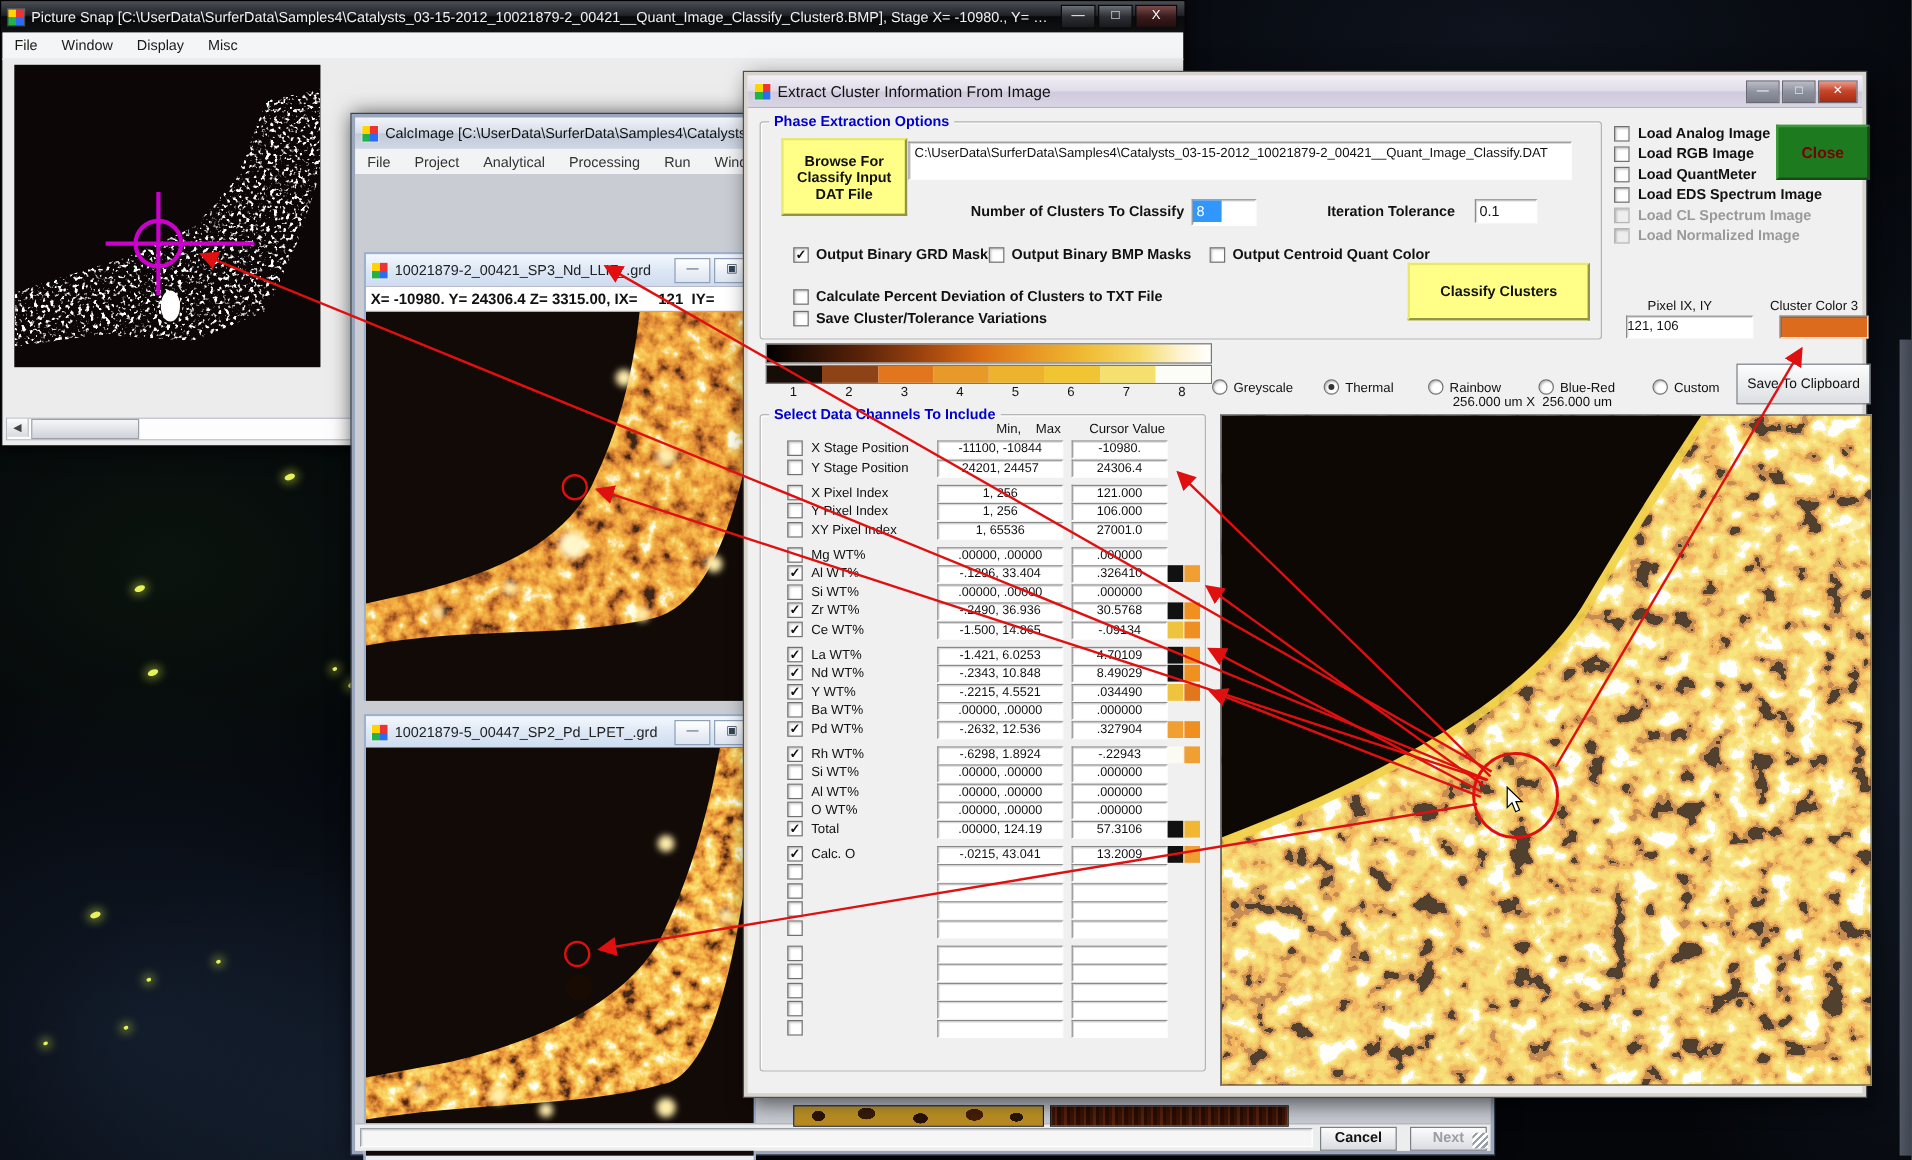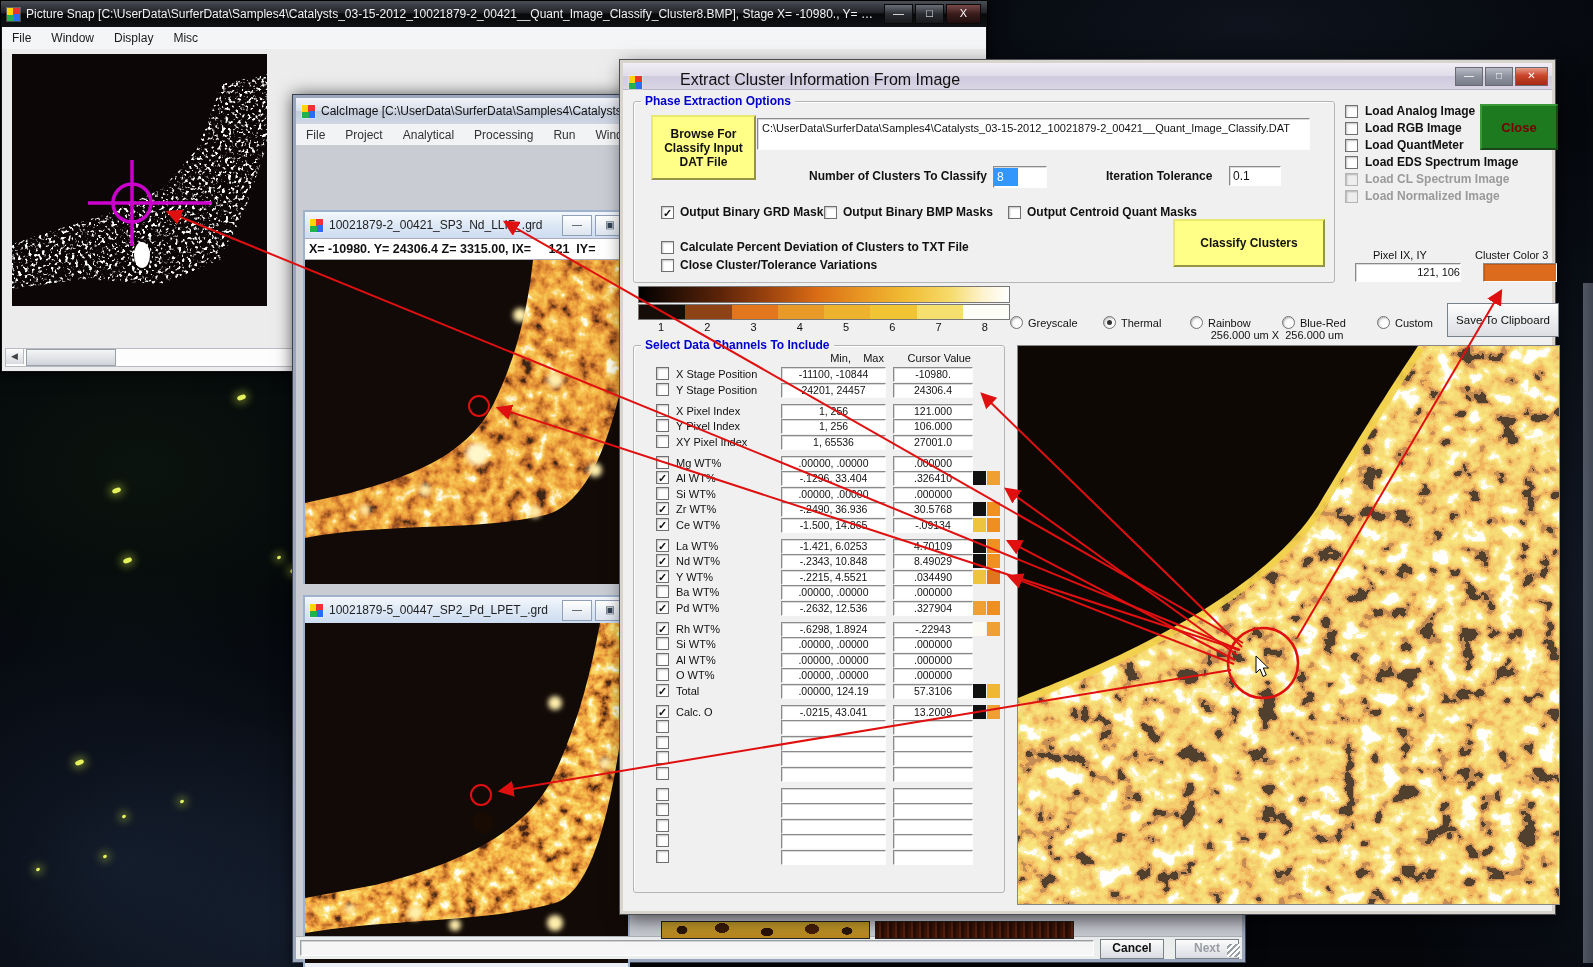--- a/index.html
+++ b/index.html
@@ -85,22 +85,22 @@
                linear-gradient(#caa12c,#b8871e);}
   #strip2{left:875px;width:197px;
     background:repeating-linear-gradient(90deg,#3b1406 0 3px,#57220a 3px 5px,#2a0d03 5px 8px);}
 
   
   #dlg{left:620px;top:60px;width:935px;height:854px;z-index:40;
     border:3px solid #d8d4cc;outline:1px solid #4c4e55;background:#f0f0f0;
     box-shadow:4px 6px 18px rgba(0,0,0,.65);}
   #dlg-title{position:absolute;left:0;top:0;right:0;height:26px;
     background:linear-gradient(#f2eff7,#dfdbe8 50%,#cfcadd 52%,#d9d5e4);
-    border-bottom:1px solid #b8b4c4;color:#111;font-size:16px;
-    display:flex;align-items:flex-end;padding-left:6px;gap:32px;}
+    border-bottom:1px solid #b8b4c4;color:#111;font-size:13px;
+    display:flex;align-items:center;padding-left:6px;}
   #dlg-btns{position:absolute;right:4px;top:4px;display:flex;gap:2px;}
   .dlg-cap{width:26px;height:17px;border:1px solid #6a6a72;font-size:10px;color:#fff;
     text-align:center;line-height:15px;background:linear-gradient(#b9bcc6,#8e929e 50%,#797d89);}
   .dlg-cap.close{width:31px;background:linear-gradient(#e89b8a,#c9452b 45%,#a32b12);}
   .groupbox{position:absolute;border:1px solid #b5b5b5;border-radius:3px;
     box-shadow:inset 1px 1px 0 #fff;}
   .grouplabel{position:absolute;top:-8px;left:7px;background:#f0f0f0;padding:0 4px;
     color:#0000cc;font-weight:bold;font-size:12px;}
   .ybtn{position:absolute;background:#ffff87;border:2px outset #e8e870;
     font-weight:bold;font-size:12px;color:#111;text-align:center;
@@ -335,38 +335,38 @@
     <div class="ybtn" style="left:17px;top:13px;width:97px;height:57px;padding:2px;">Browse For Classify Input DAT File</div>
     <div class="sunken" style="position:absolute;left:123px;top:16px;width:553px;height:32px;font-size:11px;color:#111;padding:3px 4px;box-sizing:border-box;white-space:nowrap;overflow:hidden;">C:\UserData\SurferData\Samples4\Catalysts_03-15-2012_10021879-2_00421__Quant_Image_Classify.DAT</div>
     <div class="blab" style="left:175px;top:67px;">Number of Clusters To Classify</div>
     <div class="sunken" style="position:absolute;left:359px;top:64px;width:52px;height:20px;">
       <span style="display:inline-block;background:#3297fd;color:#fff;font-size:12px;padding:2px 14px 2px 3px;">8</span>
     </div>
     <div class="blab" style="left:472px;top:67px;">Iteration Tolerance</div>
     <div class="sunken" style="position:absolute;left:595px;top:64px;width:52px;height:20px;font-size:12px;color:#111;padding:2px 3px;box-sizing:border-box;">0.1</div>
     <div class="cbrow" style="left:27px;top:103px;"><span class="cb on"></span><span>Output Binary GRD Masks</span></div>
     <div class="cbrow" style="left:190px;top:103px;"><span class="cb"></span><span>Output Binary BMP Masks</span></div>
-    <div class="cbrow" style="left:374px;top:103px;"><span class="cb"></span><span>Output Centroid Quant Masks</span></div>
+    <div class="cbrow" style="left:374px;top:103px;"><span class="cb"></span><span>Output Centroid Quant Color</span></div>
     <div class="cbrow" style="left:27px;top:138px;"><span class="cb"></span><span>Calculate Percent Deviation of Clusters to TXT File</span></div>
-    <div class="cbrow" style="left:27px;top:156px;"><span class="cb"></span><span>Close Cluster/Tolerance Variations</span></div>
+    <div class="cbrow" style="left:27px;top:156px;"><span class="cb"></span><span>Save Cluster/Tolerance Variations</span></div>
     <div class="ybtn" style="left:539px;top:117px;width:148px;height:44px;">Classify Clusters</div>
   </div>
 
   <div id="load-options">
       <div class="load-row" style="top: 0px;"><span class="cb"></span><span>Load Analog Image</span></div>
       <div class="load-row" style="top: 17px;"><span class="cb"></span><span>Load RGB Image</span></div>
       <div class="load-row" style="top: 34px;"><span class="cb"></span><span>Load QuantMeter</span></div>
       <div class="load-row" style="top: 51px;"><span class="cb"></span><span>Load EDS Spectrum Image</span></div>
       <div class="load-row disabled" style="top: 68px;"><span class="cb cb-dis"></span><span>Load CL Spectrum Image</span></div>
       <div class="load-row disabled" style="top: 85px;"><span class="cb cb-dis"></span><span>Load Normalized Image</span></div>
     </div>
   <div id="close-btn">Close</div>
 
   <div class="smallcap" style="left:750px;top:186px;">Pixel  IX, IY</div>
-  <div class="sunken" style="position:absolute;left:732px;top:200px;width:104px;height:17px;font-size:11px;text-align:right;line-height:17px;color:#111;">121, 106</div>
+  <div class="sunken" style="position:absolute;left:732px;top:200px;width:104px;height:17px;font-size:11px;text-align:left;line-height:17px;color:#111;">121, 106</div>
   <div class="smallcap" style="left:852px;top:186px;">Cluster Color 3</div>
   <div class="sunken" style="position: absolute; left: 860px; top: 200px; width: 72px; height: 17px; background: rgb(221, 107, 30);" id="cluster-swatch"></div>
 
   <div id="contbar"></div>
   <div id="palette-segments">
       <div class="pal-seg" style="background: rgb(22, 13, 8);"></div>
       <div class="pal-seg" style="background: rgb(142, 67, 23);"></div>
       <div class="pal-seg" style="background: rgb(226, 118, 28);"></div>
       <div class="pal-seg" style="background: rgb(231, 154, 40);"></div>
       <div class="pal-seg" style="background: rgb(237, 179, 46);"></div>

